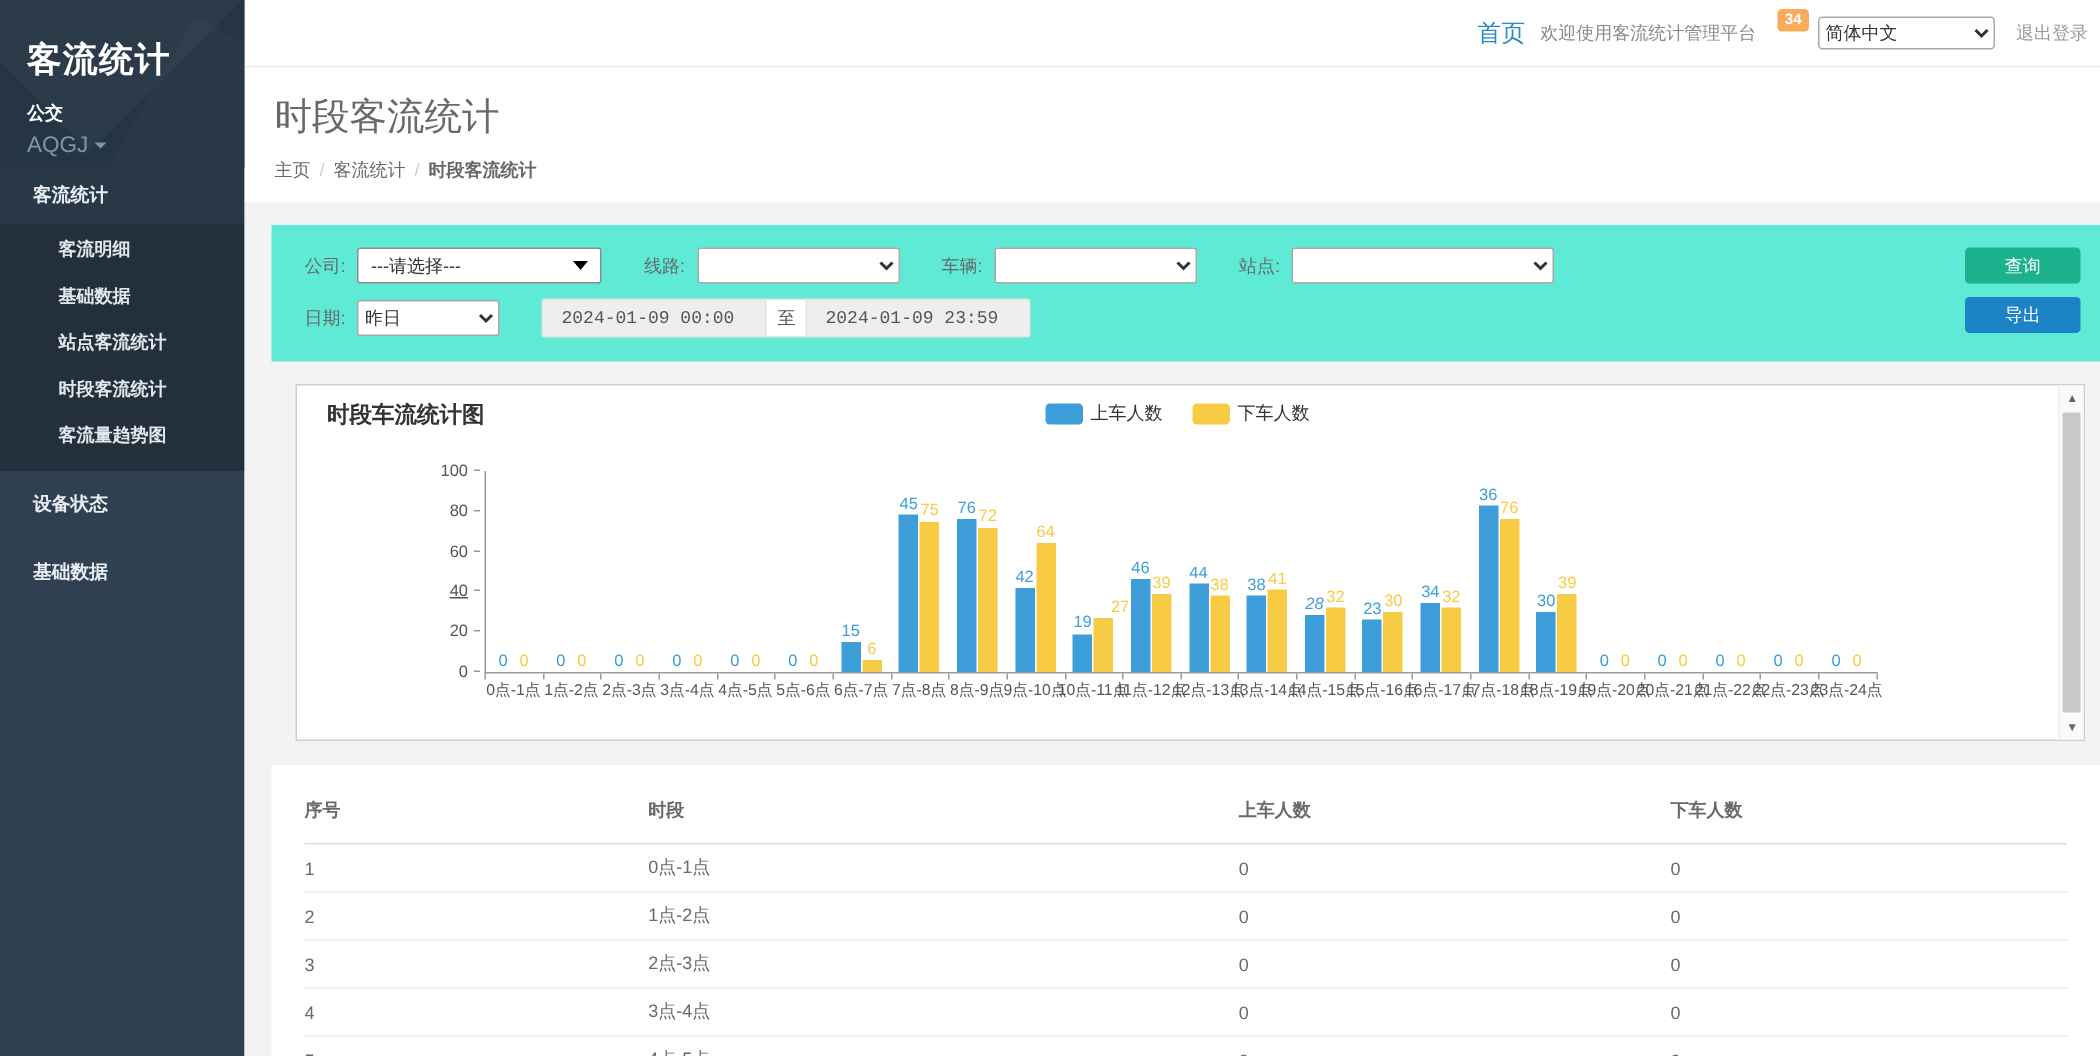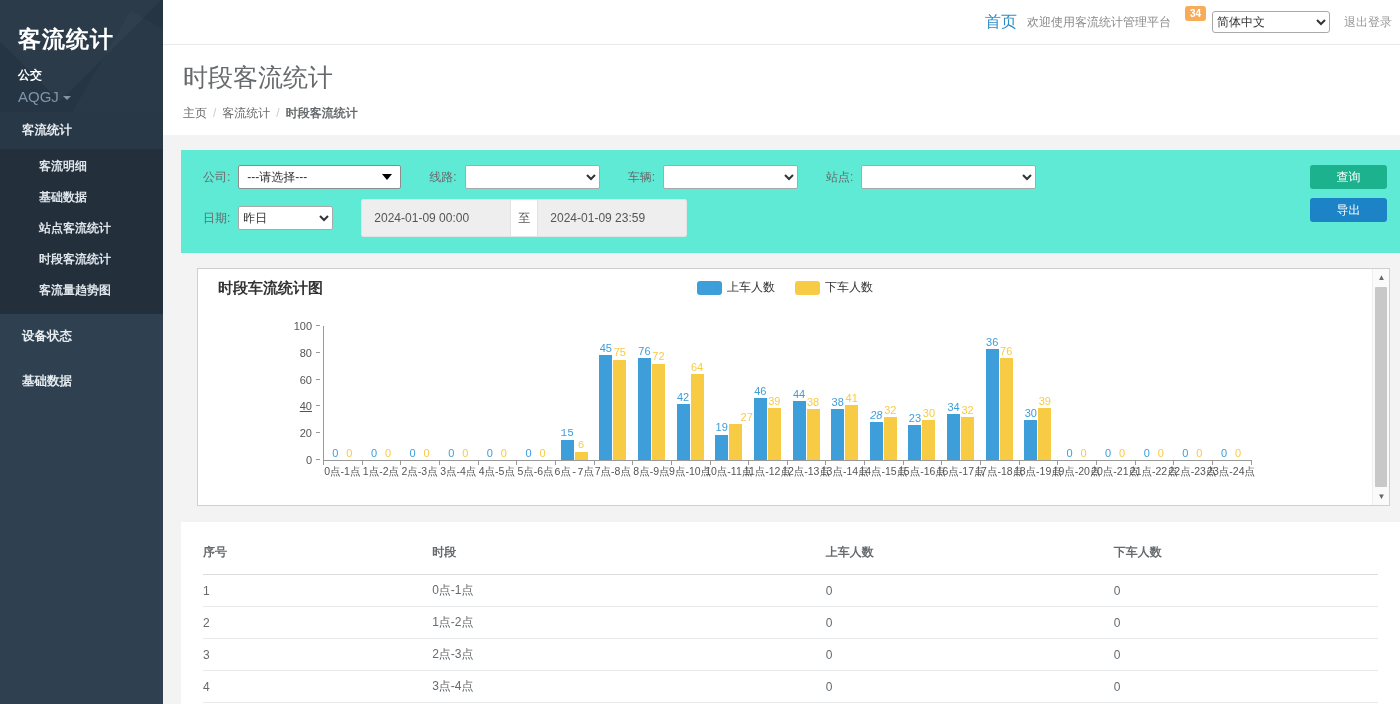--- a/index.html
+++ b/index.html
@@ -46,21 +46,21 @@
   .filter-panel { background:#5eead4; padding:15px 22px 16px 22px; position:relative; }
   .filter-row { display:flex; align-items:center; }
   .filter-row + .filter-row { margin-top:10px; }
   .f-label { color:#676a6c; margin-right:8px; white-space:nowrap; }
   .combo { width:163px; height:24px; border:1px solid #8d8d8d; border-radius:2px; background:#fff; display:flex; align-items:center; justify-content:space-between; padding:0 8px; cursor:pointer; margin-right:28px; }
   .combo .combo-text { color:#333; font-size:12px; }
   .tri-down { width:0; height:0; border-left:5px solid transparent; border-right:5px solid transparent; border-top:6px solid #000; }
   select.f-select { height:24px; border:1px solid #a9a9a9; border-radius:2px; background:#fff; font-size:12px; color:#333; margin-right:28px; font-family:inherit; }
   .w135 { width:135px; } .w175 { width:175px; } .w95 { width:95px; margin-right:10px; }
   .date-group { display:flex; align-items:stretch; border:1px solid #e3e3e3; border-radius:2px; overflow:hidden; }
-  .date-input { width:148px; height:36px; background:#eee; border:none; color:#555; font-size:12px; padding-left:12px; font-family:Liberation Sans, sans-serif; }
+  .date-input { width:148px; height:24px; background:#eee; border:none; color:#555; font-size:12px; padding-left:12px; font-family:Liberation Mono, monospace; }
   .date-sep { width:28px; background:#fff; border-left:1px solid #e3e3e3; border-right:1px solid #e3e3e3; display:flex; align-items:center; justify-content:center; color:#555; }
   .btn { position:absolute; right:13px; width:77px; height:24px; border:none; border-radius:3px; color:#fff; font-size:12px; cursor:pointer; font-family:inherit; }
   .btn-query { top:15px; background:#1db28e; }
   .btn-export { top:48px; background:#1c84c6; }
 
   
   .chart-panel { margin:15px 10px 0 16px; background:#fff; border:1px solid #cfcfcf; height:238px; position:relative; }
   .chart-title { position:absolute; left:20px; top:10px; font-size:15px; font-weight:bold; color:#333; }
   .legend { position:absolute; top:10px; left:0; right:17px; display:flex; justify-content:center; gap:20px; }
   .legend-item { display:flex; align-items:center; gap:5px; cursor:pointer; }
@@ -247,21 +247,21 @@
             <div class="bar-col">
               <div class="bar-label" style="color: rgb(61, 158, 217);">0</div>
               <div class="bar" style="height: 0px; background: rgb(61, 158, 217);"></div>
             </div>
             <div class="bar-col">
               <div class="bar-label" style="color: rgb(248, 203, 69);">0</div>
               <div class="bar" style="height: 0px; background: rgb(248, 203, 69);"></div>
             </div>
             <div class="x-label">5点-6点</div>
           </div>
-          <div class="cat-col" style="width: 38.65px; font-family: Liberation Mono, monospace;">
+          <div class="cat-col" style="width: 38.65px;">
             <div class="bar-col">
               <div class="bar-label" style="color: rgb(61, 158, 217);">15</div>
               <div class="bar" style="height: 20.1px; background: rgb(61, 158, 217);"></div>
             </div>
             <div class="bar-col">
               <div class="bar-label" style="color: rgb(248, 203, 69);">6</div>
               <div class="bar" style="height: 8.04px; background: rgb(248, 203, 69);"></div>
             </div>
             <div class="x-label">6点-7点</div>
           </div>

